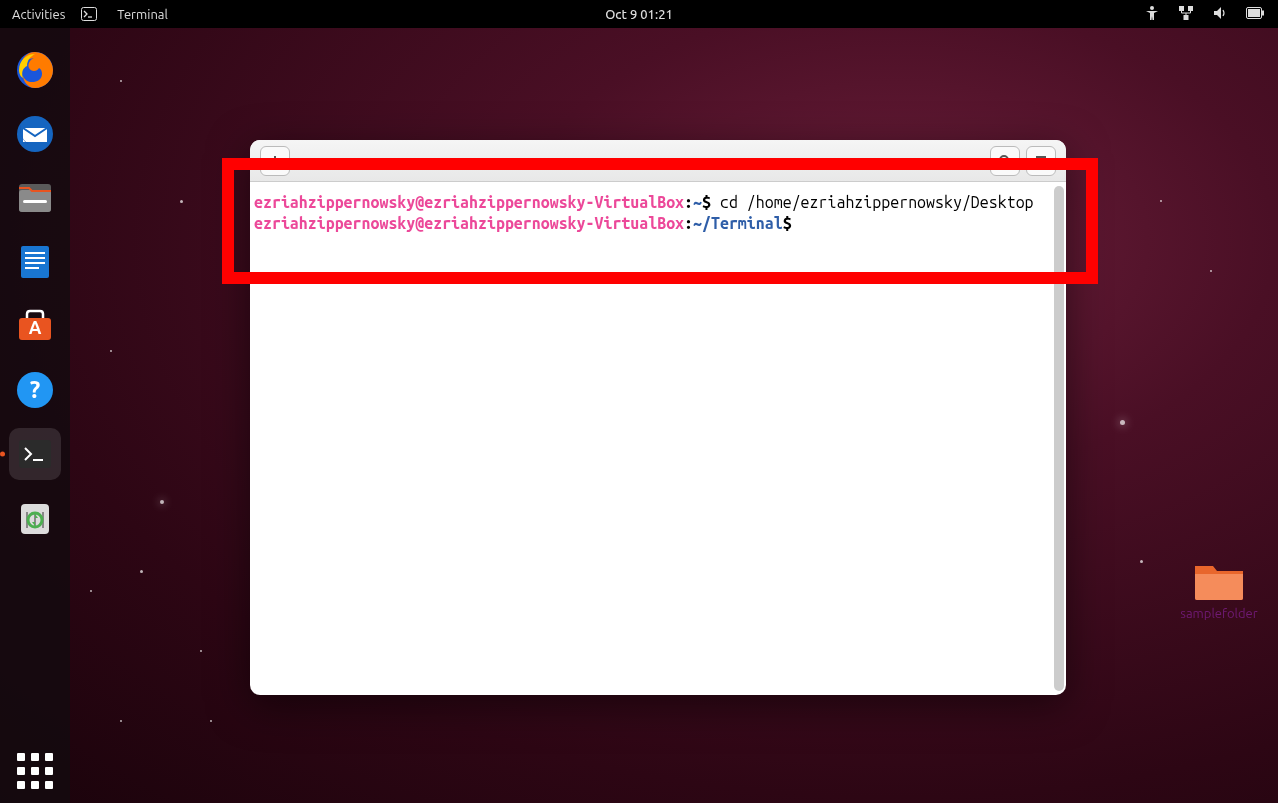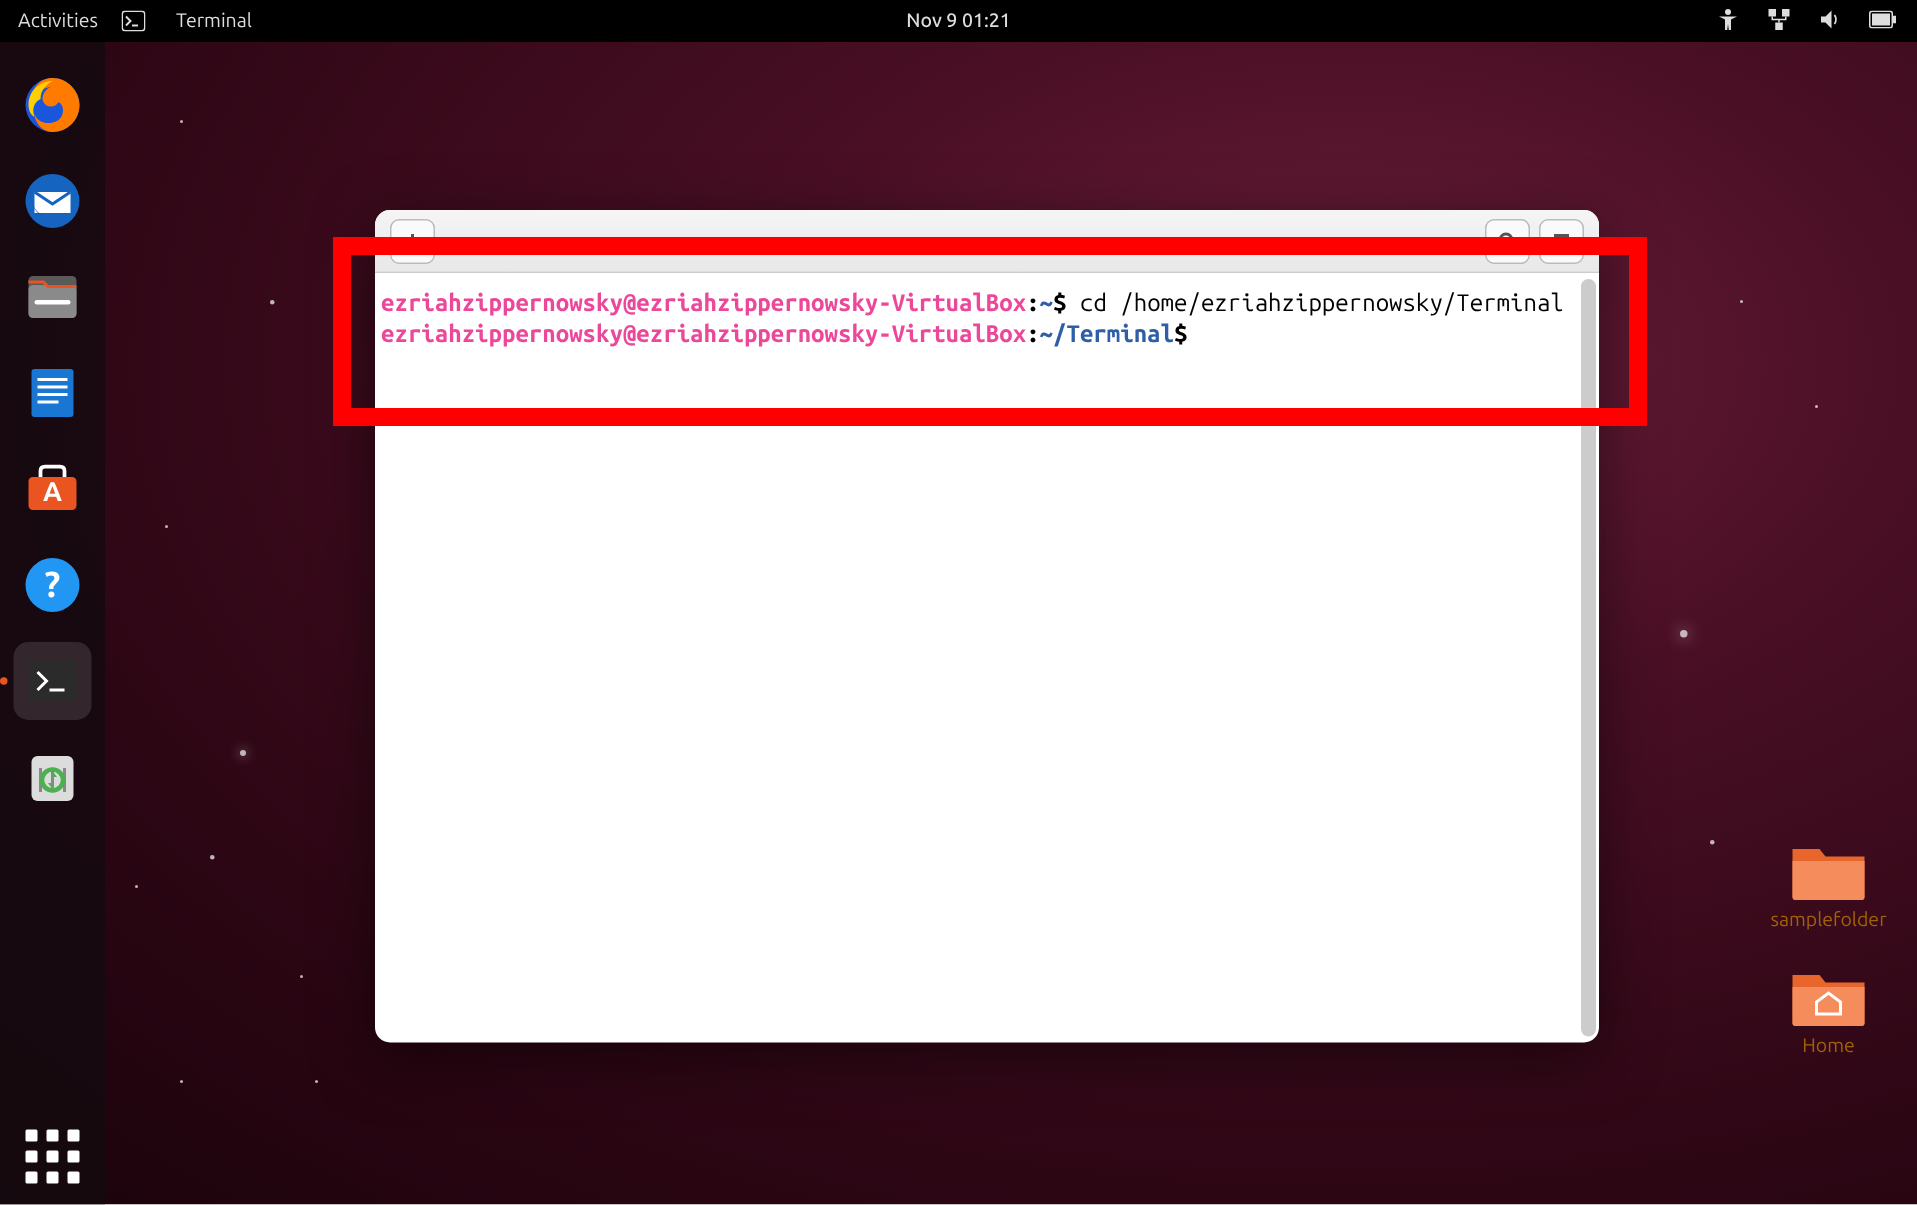--- a/index.html
+++ b/index.html
@@ -41,21 +41,21 @@
   }
   .dock-item { width: 52px; height: 52px; margin: 6px 0; border-radius: 10px; display:flex;align-items:center;justify-content:center; position:relative; }
   .dock-item.active { background: rgba(255,255,255,0.12); }
   .dock-item.active::before { content:""; position:absolute; left:-9px; top:50%; transform:translateY(-50%); width:5px; height:5px; border-radius:50%; background:#e95420; }
   .dock-spacer { flex: 1; }
   .dock-grid { width: 36px; height: 36px; margin-bottom: 14px; display:grid; grid-template-columns:repeat(3,8px); grid-template-rows:repeat(3,8px); gap:6px; }
   .dock-grid div { background:#fff; border-radius:1px; }
 
   
   .desktop-icons { position:absolute; right:14px; top:558px; display:flex; flex-direction:column; align-items:center; gap:22px; z-index:10; }
-  .desktop-icon { display:flex; flex-direction:column; align-items:center; gap:4px; color:#a16207; font-size:13px; width:90px; text-align:center; cursor:pointer; }
+  .desktop-icon { display:flex; flex-direction:column; align-items:center; gap:4px; color:#701a75; font-size:13px; width:90px; text-align:center; cursor:pointer; }
   .folder-glyph { width:52px; height:44px; }
   .folder-glyph .back { fill:#e8662c; } .folder-glyph .front { fill:#f58c5b; }
 
   
   .terminal-window {
     position: absolute; top: 140px; left: 250px; width: 816px; height: 555px;
     background: #fff; border-radius: 10px; box-shadow: 0 10px 40px rgba(0,0,0,0.5);
     overflow: hidden; z-index: 40;
   }
   .terminal-header {
@@ -111,21 +111,21 @@
       <span class="topbar-icon">
         <svg width="16" height="14" viewBox="0 0 16 14">
             <rect x="0.5" y="0.5" width="15" height="13" rx="2" fill="none" stroke="#ddd"></rect>
             <path d="M3 4 L6 7 L3 10" stroke="#ddd" stroke-width="1.3" fill="none"></path>
             <line x1="7" y1="10" x2="11" y2="10" stroke="#ddd" stroke-width="1.3"></line>
           </svg>
       </span>
       <span>Terminal</span>
     </span>
   </div>
-  <div class="topbar-center">Nov 9  01:21</div>
+  <div class="topbar-center">Oct 9  01:21</div>
   <div class="topbar-right">
     <span>
       <svg width="16" height="16" viewBox="0 0 16 16">
           <circle cx="8" cy="3" r="2" class="icon-fill"></circle>
           <path d="M2 6 L14 6 L10 8 L10 15 L8.5 15 L8 11 L7.5 15 L6 15 L6 8 Z" class="icon-fill"></path>
         </svg>
     </span>
     <span>
       <svg width="16" height="16" viewBox="0 0 16 16">
           <rect x="1" y="1" width="5" height="5" class="icon-fill"></rect>
@@ -225,28 +225,20 @@
   </div>
 </div>
 
 <div class="desktop-icons">
   <div class="desktop-icon">
     <svg class="folder-glyph" viewBox="0 0 52 44">
         <path class="back" d="M2 8 L20 8 L24 13 L50 13 L50 40 Q50 42 48 42 L4 42 Q2 42 2 40 Z"></path>
         <path class="front" d="M2 16 L50 16 L50 40 Q50 42 48 42 L4 42 Q2 42 2 40 Z"></path>
       </svg>
     <span>samplefolder</span>
-  </div>
-  <div class="desktop-icon">
-    <svg class="folder-glyph" viewBox="0 0 52 44">
-        <path class="back" d="M2 8 L20 8 L24 13 L50 13 L50 40 Q50 42 48 42 L4 42 Q2 42 2 40 Z"></path>
-        <path class="front" d="M2 16 L50 16 L50 40 Q50 42 48 42 L4 42 Q2 42 2 40 Z"></path>
-        <path d="M18 34 L18 26 L26 20 L34 26 L34 34 Z" fill="none" stroke="#fff" stroke-width="2"></path>
-      </svg>
-    <span>Home</span>
   </div>
 </div>
 
 <div class="terminal-window">
   <div class="terminal-header">
     <div class="term-btn">
       <svg viewBox="0 0 16 16">
           <path d="M8 3 V13 M3 8 H13" stroke="#555" stroke-width="2" fill="none"></path>
         </svg>
     </div>
@@ -260,17 +252,17 @@
       </div>
       <div class="term-btn">
         <svg viewBox="0 0 16 16">
             <line x1="3" y1="4" x2="13" y2="4" stroke="#555" stroke-width="2"></line>
             <line x1="3" y1="8" x2="13" y2="8" stroke="#555" stroke-width="2"></line>
             <line x1="3" y1="12" x2="13" y2="12" stroke="#555" stroke-width="2"></line>
           </svg>
       </div>
     </div>
   </div>
-  <div class="terminal-body"><span class="pr-user">ezriahzippernowsky@ezriahzippernowsky-VirtualBox</span><span class="pr-colon">:</span><span class="pr-path">~</span><span class="pr-dollar">$</span> <span>cd /home/ezriahzippernowsky/Terminal</span>
+  <div class="terminal-body"><span class="pr-user">ezriahzippernowsky@ezriahzippernowsky-VirtualBox</span><span class="pr-colon">:</span><span class="pr-path">~</span><span class="pr-dollar">$</span> <span>cd /home/ezriahzippernowsky/Desktop</span>
 <span class="pr-user">ezriahzippernowsky@ezriahzippernowsky-VirtualBox</span><span class="pr-colon">:</span><span class="pr-path">~/Terminal</span><span class="pr-dollar">$</span> <span></span><div class="scrollbar"></div></div>
 </div>
 
 <div class="annotation-box"></div>
 
 </body></html>

